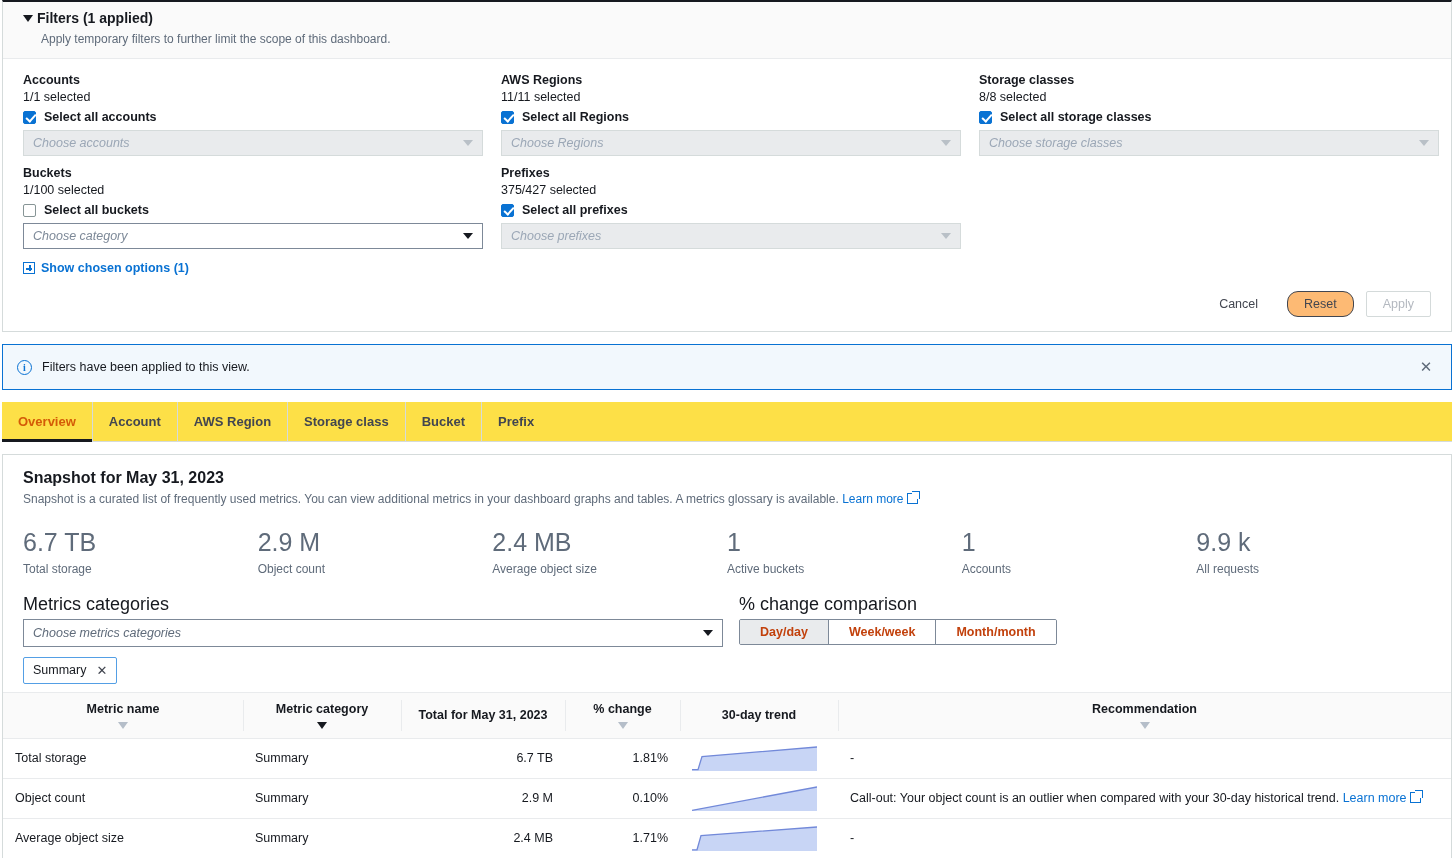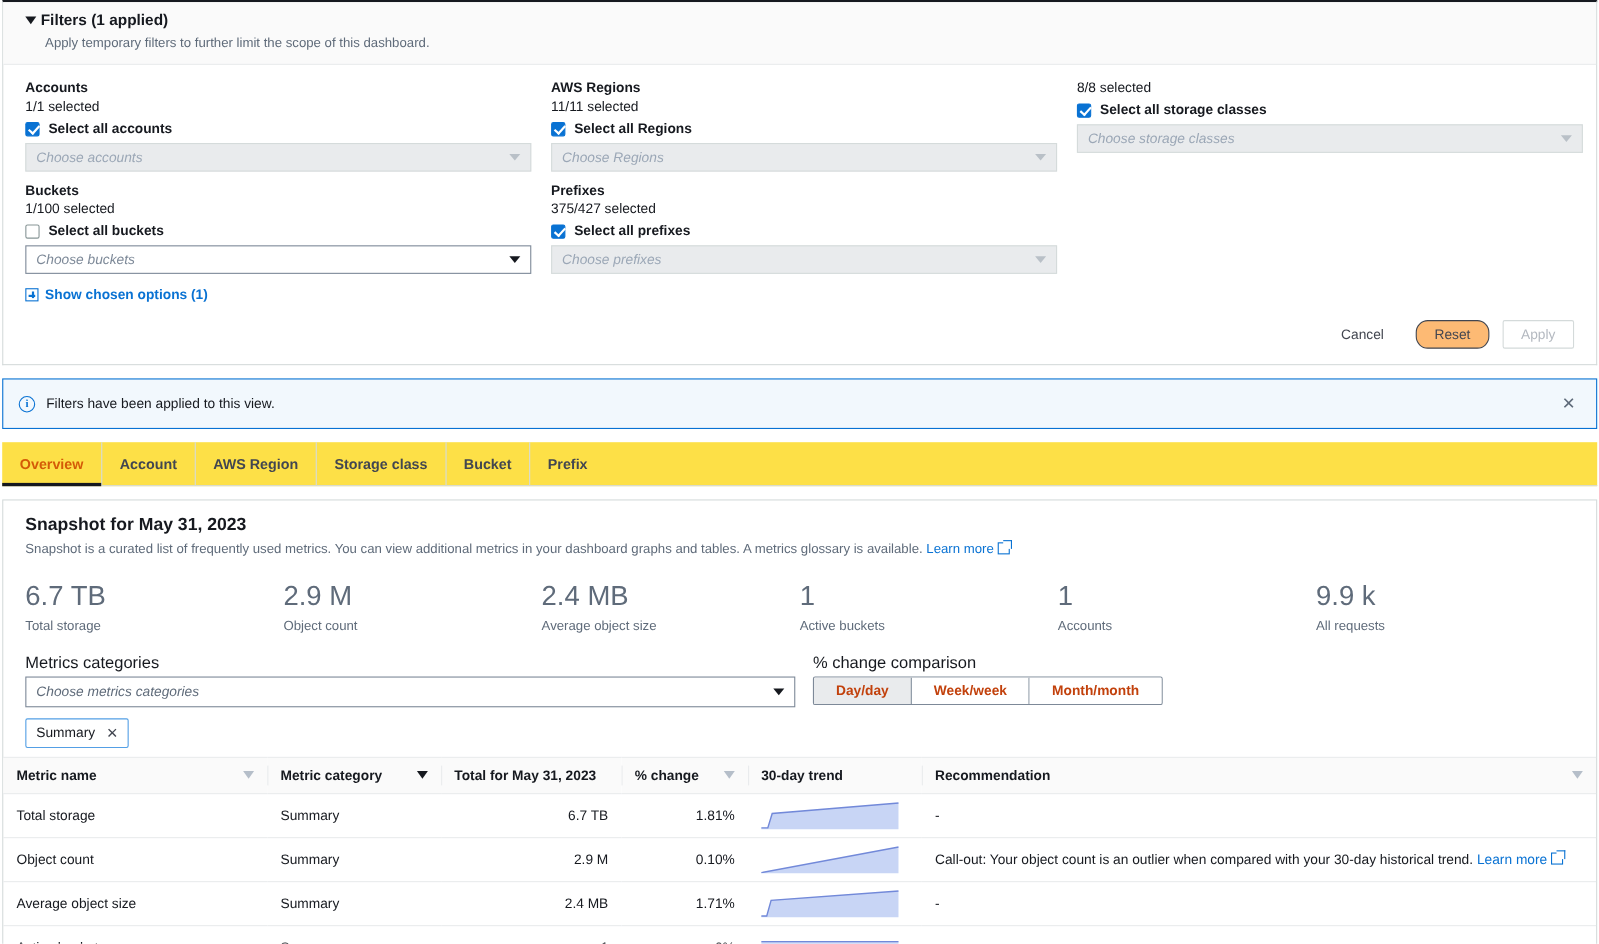--- a/index.html
+++ b/index.html
@@ -228,21 +228,21 @@
     line-height: 1.15;
   }
   .kpi-lbl { font-size: 12px; color: #5f6b7a; margin-top: 5px; }
 
   .controls {
     display: flex; align-items: flex-start;
     padding: 0 20px 8px 20px;
     gap: 16px;
   }
   .ctrl-left { width: 700px; }
-  .ctrl-lbl { font-size: 15px; color: #16191f; margin-bottom: 4px; }
+  .ctrl-lbl { font-size: 18px; color: #16191f; margin-bottom: 4px; }
   .select-wide {
     height: 28px;
     border: 1px solid #7d8998;
     background: #ffffff;
     display: flex; align-items: center; justify-content: space-between;
     padding: 0 9px;
     font-size: 12.5px; font-style: italic; color: #5f6b7a;
   }
   .token {
     margin-top: 10px;
@@ -277,21 +277,21 @@
     border-bottom: 1px solid #e9ebed;
     font-size: 12.5px; font-weight: bold; color: #16191f;
     padding: 9px 12px;
     text-align: left;
     position: relative;
   }
   table.metrics thead th + th::before {
     content: ""; position: absolute; left: 0; top: 7px; bottom: 7px;
     width: 1px; background: #e9ebed;
   }
-  .th-inner { display: flex; align-items: center; justify-content: space-between; gap: 6px; }
+  .th-inner { display: flex; align-items: center; justify-content: space-between; gap: 6px; flex-direction: column; }
   .sort-hollow {
     width: 0; height: 0;
     border-left: 5px solid transparent;
     border-right: 5px solid transparent;
     border-top: 7px solid #b5bec9;
   }
   .sort-solid {
     width: 0; height: 0;
     border-left: 5px solid transparent;
     border-right: 5px solid transparent;
@@ -346,40 +346,41 @@
             <span class="chk checked"></span>
             <span class="chk-label">Select all Regions</span>
           </div>
           <div class="select">
             <span>Choose Regions</span>
             <span class="sel-caret"></span>
           </div>
         </div>
 
         <div class="filter-cell">
+          <div class="filter-label">Storage classes</div>
           <div class="filter-count">8/8 selected</div>
           <div class="chk-row">
             <span class="chk checked"></span>
             <span class="chk-label">Select all storage classes</span>
           </div>
           <div class="select">
             <span>Choose storage classes</span>
             <span class="sel-caret"></span>
           </div>
         </div>
 
         <div class="filter-cell">
           <div class="filter-label">Buckets</div>
           <div class="filter-count">1/100 selected</div>
           <div class="chk-row">
             <span class="chk"></span>
             <span class="chk-label">Select all buckets</span>
           </div>
           <div class="select enabled">
-            <span>Choose buckets</span>
+            <span>Choose category</span>
             <span class="sel-caret"></span>
           </div>
           <div class="show-chosen">
             <span class="plus-box"></span>
             <span>Show chosen options (1)</span>
           </div>
         </div>
 
         <div class="filter-cell">
           <div class="filter-label">Prefixes</div>

